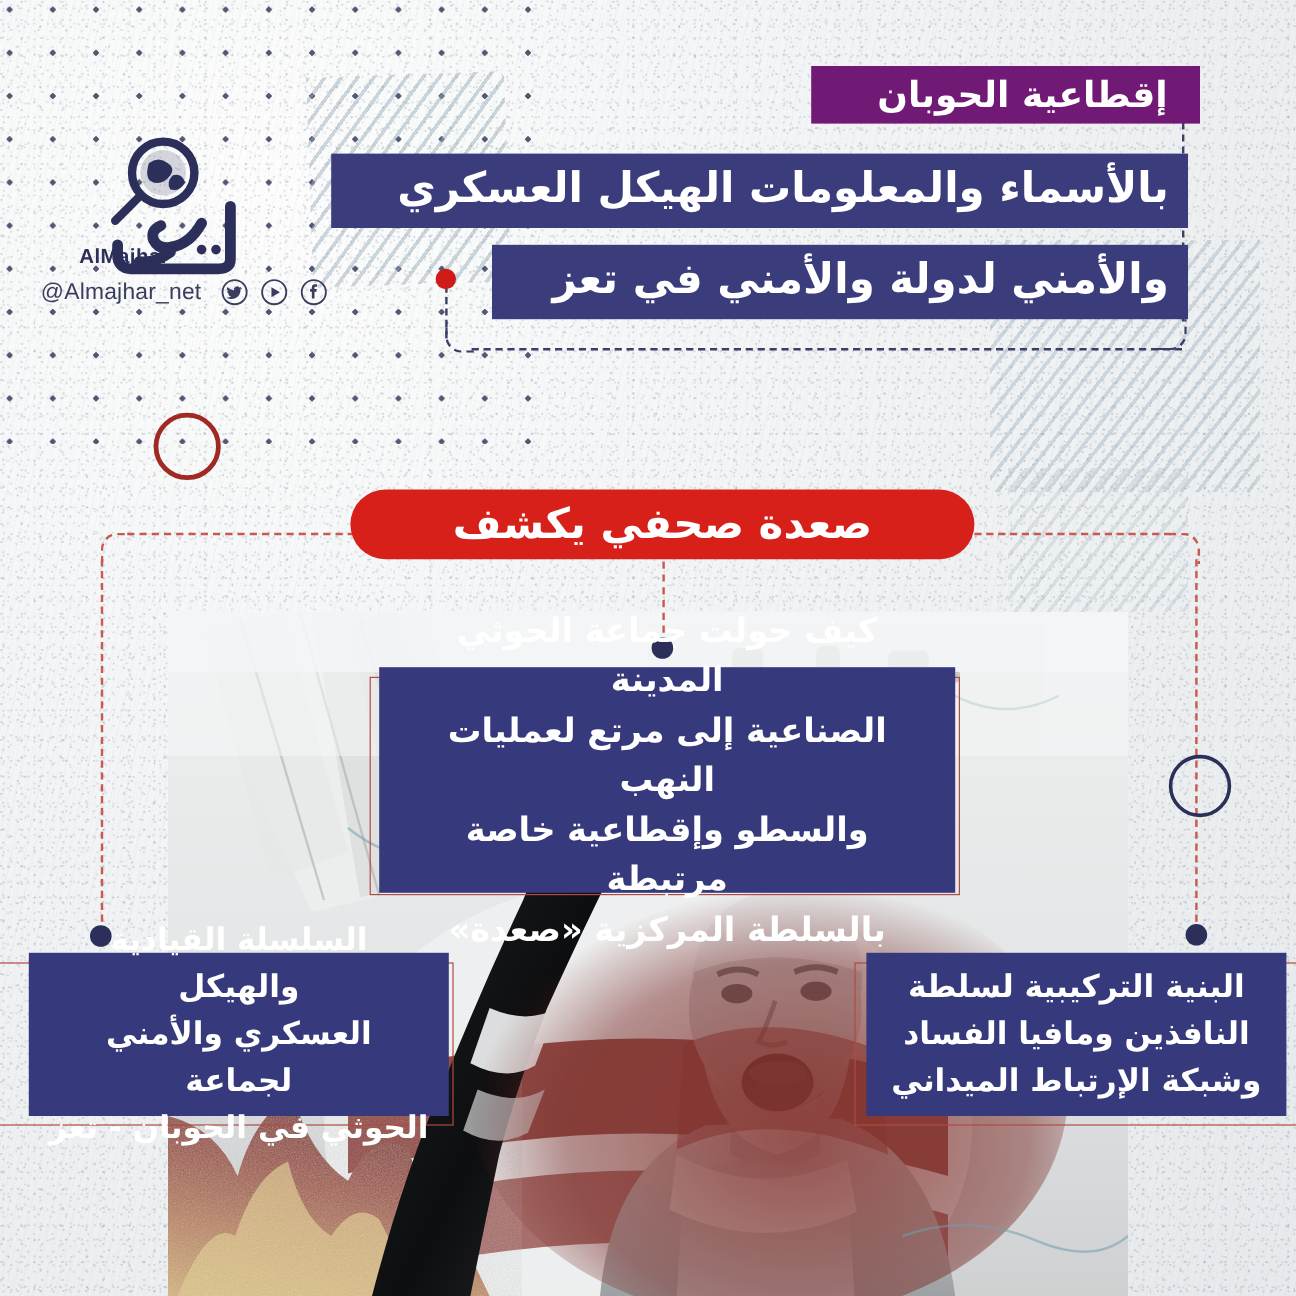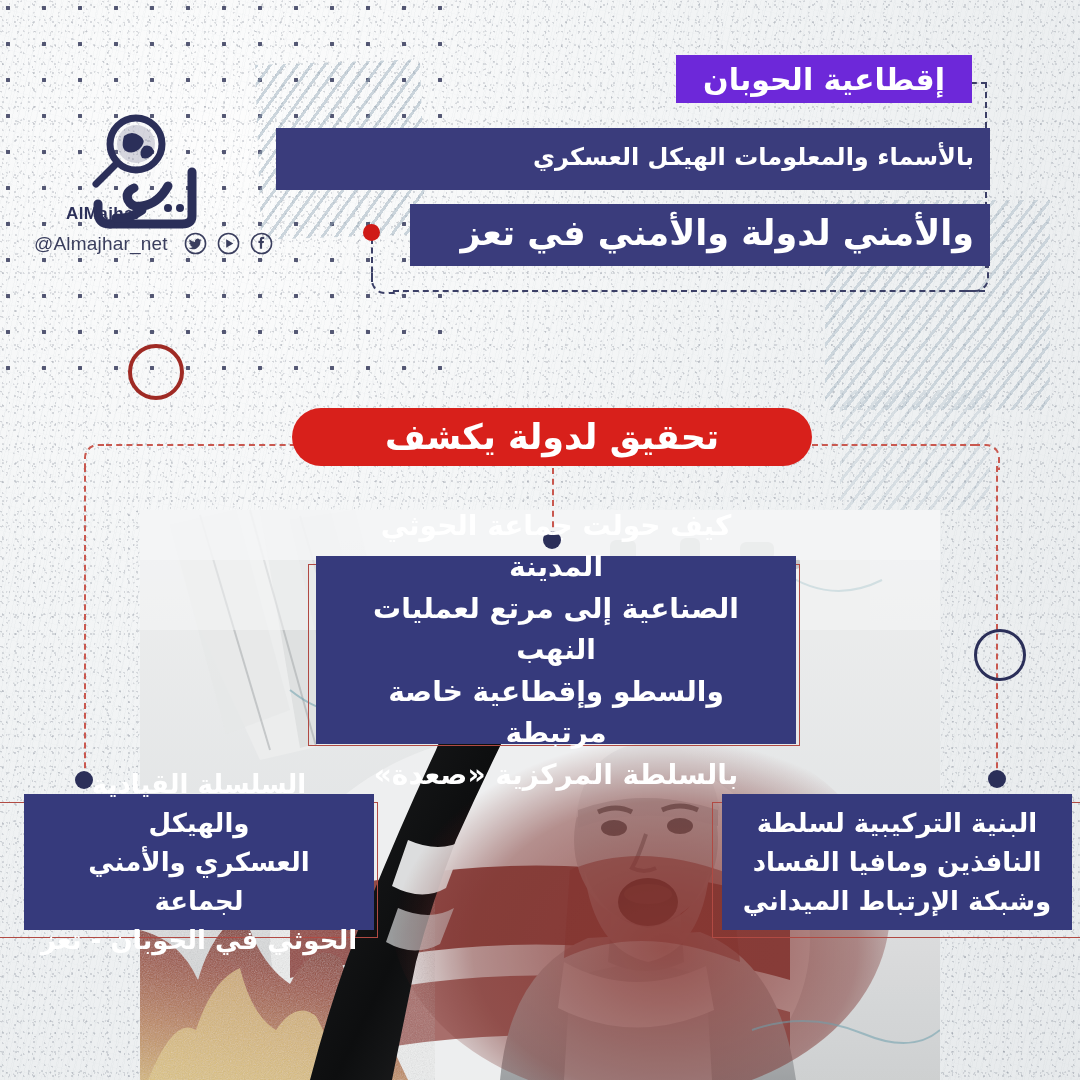--- a/index.html
+++ b/index.html
@@ -61,23 +61,23 @@
   .corner-r{position:absolute;border-color:#c9584f;border-style:dashed;border-width:0;}
 
   .dot{position:absolute;border-radius:50%;}
   .dot-navy{background:#2b2f59;}
   .dot-red{background:#cf1b17;}
   .ring{position:absolute;border-radius:50%;background:transparent;}
   .ring-red{border:4px solid #9f2a24;}
   .ring-navy{border:3px solid #2b2f59;}
 
   
-  .badge-red{position:absolute;background:#6d28d9;color:#fff;
+  .badge-red{position:absolute;background:#701a75;color:#fff;
     display:flex;align-items:center;justify-content:center;
-    font-weight:bold;letter-spacing:.5px;}
+    font-weight:bold;letter-spacing:.5px;padding-left:28px;}
   .title-navy{position:absolute;background:#3a3c7c;color:#fff;
     display:flex;align-items:center;justify-content:flex-start;
     font-weight:bold;padding:4px 16px 8px 16px;box-sizing:border-box;}
   .pill{position:absolute;background:#d8201b;color:#fff;border-radius:34px;
     display:flex;align-items:center;justify-content:center;
     font-weight:bold;letter-spacing:1px;}
   .card{position:absolute;background:#363a7c;color:#fff;
     box-sizing:border-box;font-weight:bold;text-align:center;
     display:flex;align-items:center;justify-content:center;}
   .card p{margin:0;width:100%;}
@@ -310,25 +310,25 @@
     </svg>
     <svg class="sicon" viewBox="0 0 24 24">
       <circle cx="12" cy="12" r="10.5" fill="none" stroke="#3a3e5e" stroke-width="1.6"></circle>
       <path d="M18.4 8.3c-.5.25-1 .4-1.6.47.58-.35 1-.9 1.22-1.55-.55.33-1.15.56-1.78.69a2.76 2.76 0 0 0-4.75 2.52A7.85 7.85 0 0 1 5.8 7.5a2.77 2.77 0 0 0 .86 3.7c-.45-.02-.88-.14-1.25-.35v.04c0 1.34.95 2.46 2.22 2.71-.4.12-.83.13-1.25.05a2.77 2.77 0 0 0 2.58 1.92A5.56 5.56 0 0 1 5 16.73a7.83 7.83 0 0 0 4.25 1.25c5.1 0 7.9-4.23 7.9-7.9v-.36c.54-.39 1-.88 1.25-1.42Z" fill="#3a3e5e"></path>
     </svg>
     <span class="handle-txt">@Almajhar_net</span>
   </div>
 
   <div class="badge-red ar" style="left:676px;top:55px;width:296px;height:48px;font-size:30px;">إقطاعية الحوبان</div>
 
-  <div class="title-navy ar" style="left:276px;top:128px;width:714px;height:62px;font-size:24px;">بالأسماء والمعلومات الهيكل العسكري</div>
+  <div class="title-navy ar" style="left:276px;top:128px;width:714px;height:62px;font-size:35px;">بالأسماء والمعلومات الهيكل العسكري</div>
 
   <div class="title-navy ar" style="left:410px;top:204px;width:580px;height:62px;font-size:35px;">والأمني لدولة والأمني في تعز</div>
 
-  <div class="pill ar" style="left:292px;top:408px;width:520px;height:58px;font-size:35px;">تحقيق لدولة يكشف</div>
+  <div class="pill ar" style="left:292px;top:408px;width:520px;height:58px;font-size:35px;">صعدة صحفي يكشف</div>
 
   <div class="card ar" style="left:316px;top:556px;width:480px;height:188px;font-size:28px;line-height:1.48;padding:10px 18px;">
     <p>كيف حولت جماعة الحوثي المدينة<br>الصناعية إلى مرتع لعمليات النهب<br>والسطو وإقطاعية خاصة مرتبطة<br>بالسلطة المركزية «صعدة»</p>
   </div>
 
   <div class="card ar" style="left:24px;top:794px;width:350px;height:136px;font-size:26px;line-height:1.5;padding:6px 16px;">
     <p>السلسلة القيادية والهيكل<br>العسكري والأمني لجماعة<br>الحوثي في الحوبان - تعز</p>
   </div>
 
   <div class="card ar" style="left:722px;top:794px;width:350px;height:136px;font-size:26px;line-height:1.5;padding:6px 16px;">

